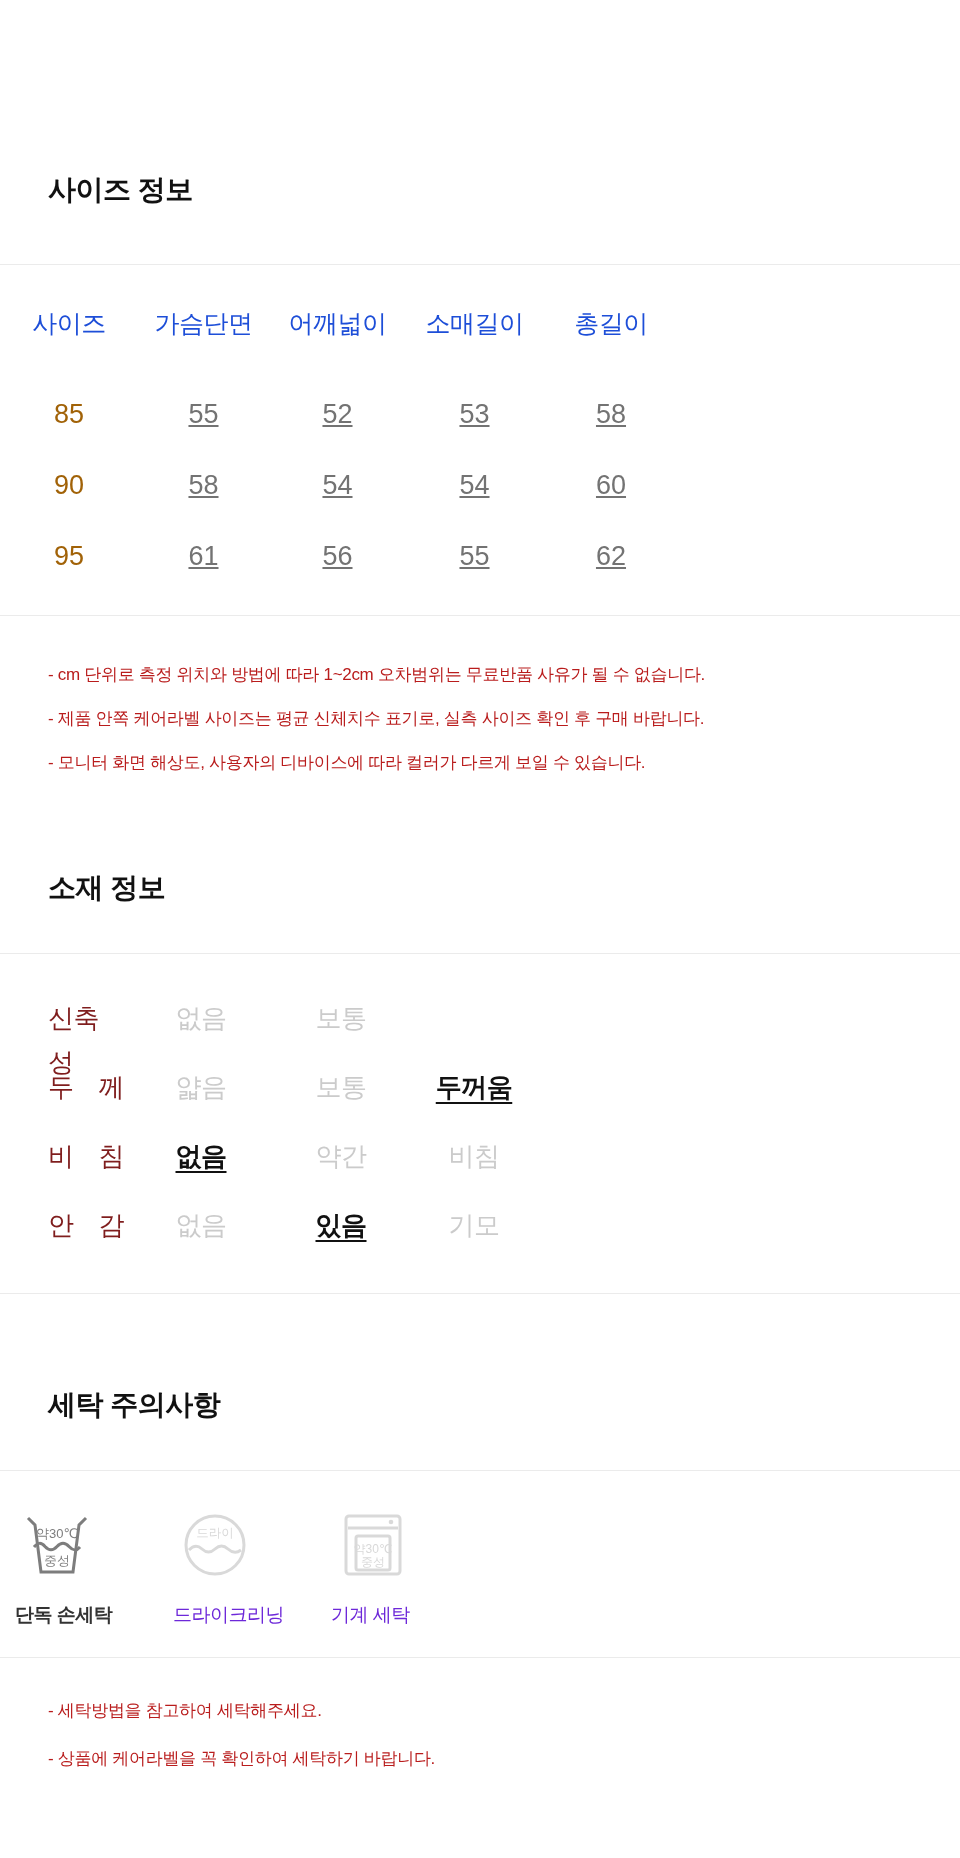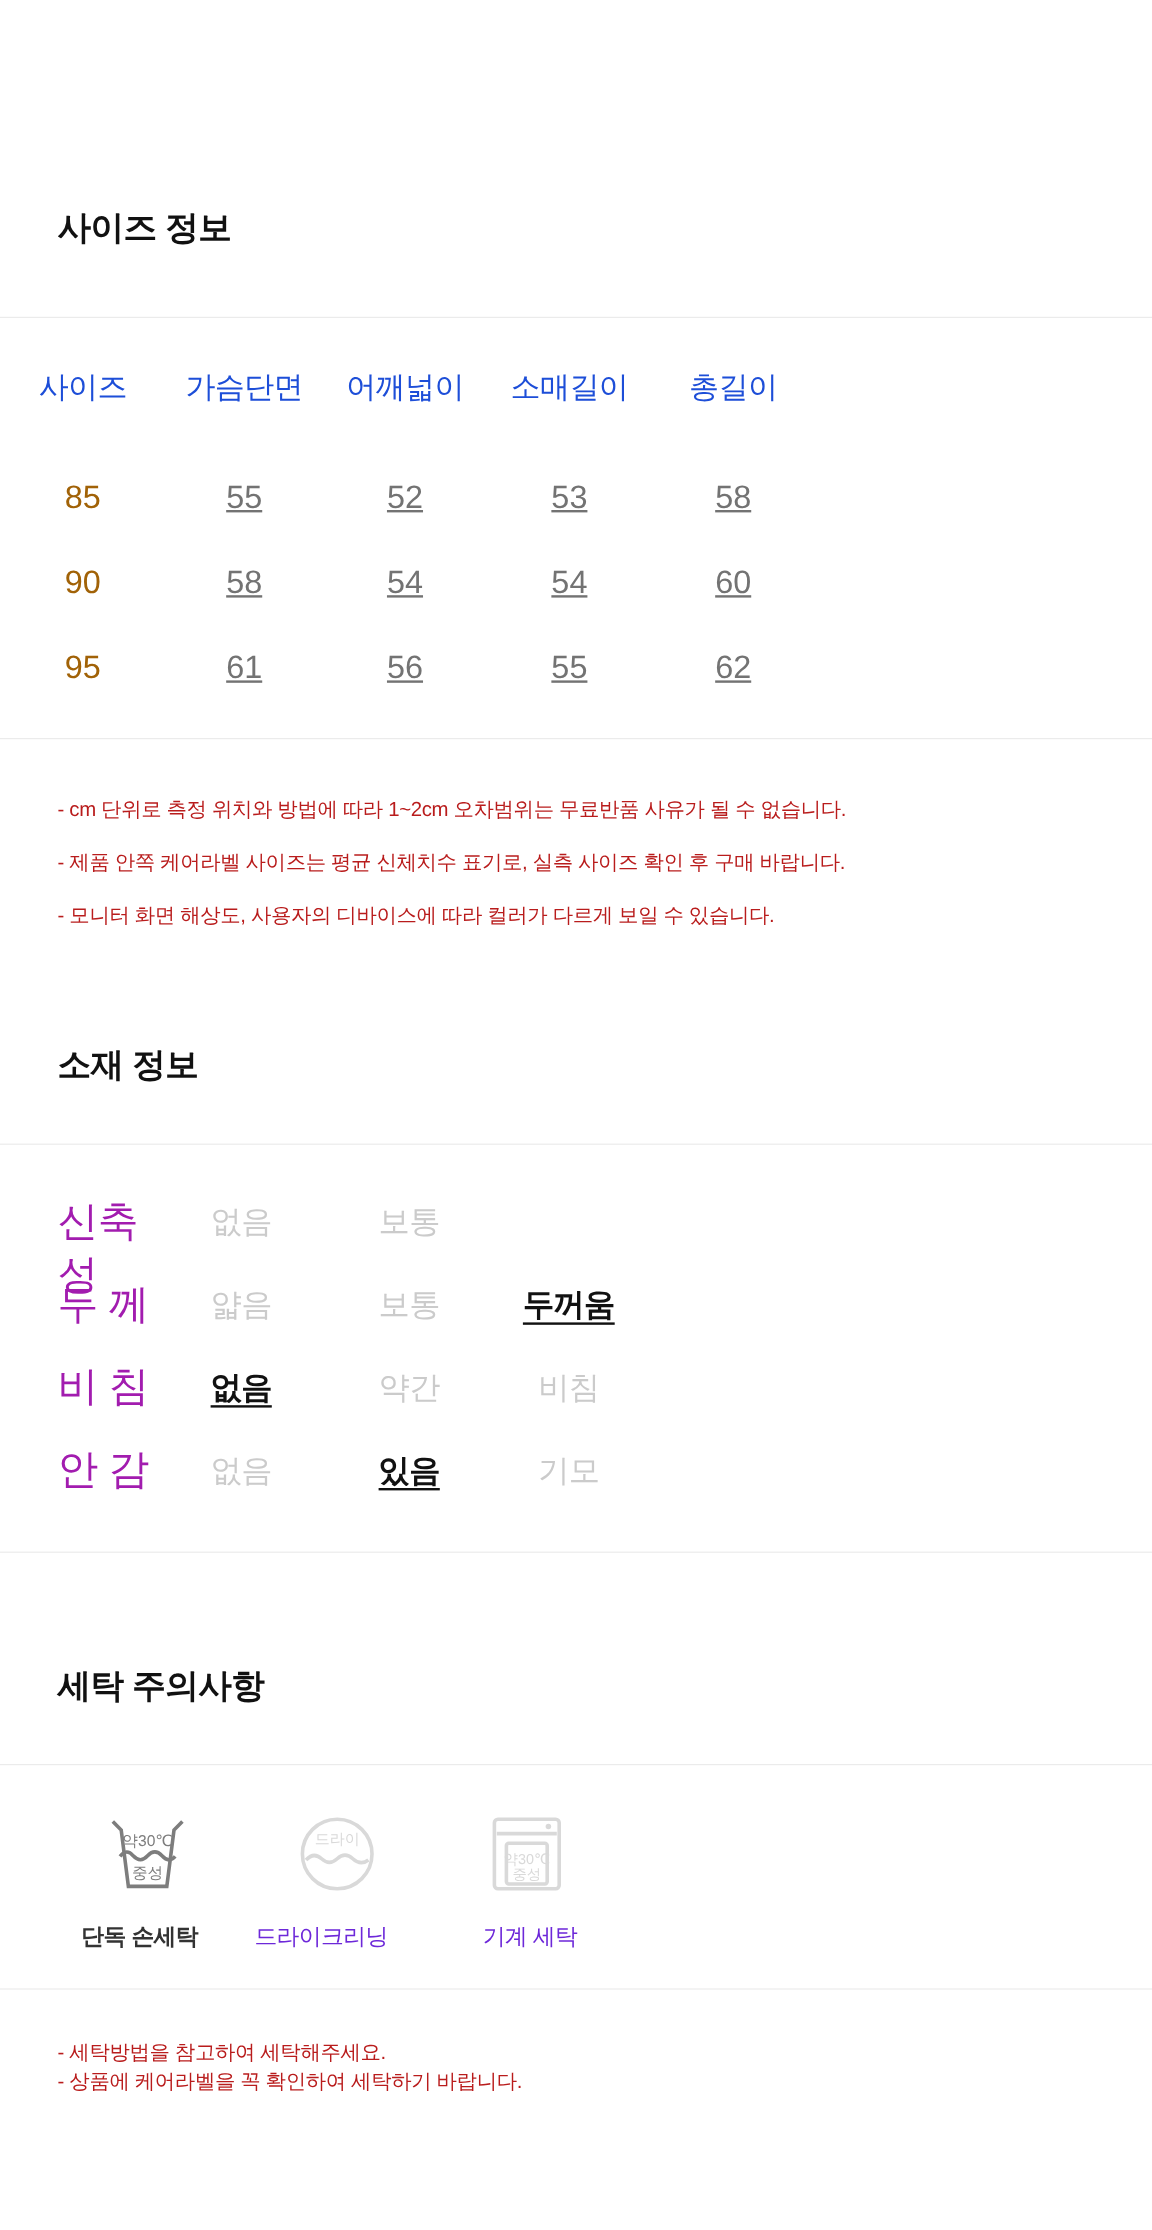--- a/index.html
+++ b/index.html
@@ -30,33 +30,33 @@
   .size-row1 { margin-top:47px; }
   .size-rowN { margin-top:27px; }
   .cell-size { font-size:27px; color:#a16207; }
   .cell-val  { font-size:27px; color:#737373; font-weight:300;text-decoration:underline; }
 
   
   .note { font-size:17px; line-height:24px; color:#b91c1c; margin-left:48px; letter-spacing:-0.3px; }
   .note-first  { margin-top:47px; }
   .note-next   { margin-top:20px; }
   .cnote-first { margin-top:41px; }
-  .cnote-next  { }
+  .cnote-next  { margin-top:24px; }
 
   
   .mat-row { display:grid; grid-template-columns:76px 154px 126px 140px; padding-left:48px; height:44px; }
   .mat-row1 { margin-top:42px; }
   .mat-rowN { margin-top:25px; }
-  .mat-label { font-size:34px; line-height:44px; font-weight:500; color:#a21caf; text-align:justify; text-align-last:justify; letter-spacing:-0.5px; }
+  .mat-label { font-size:26px; line-height:44px; font-weight:500; color:#7f1d1d; text-align:justify; text-align-last:justify; letter-spacing:-0.5px; }
   .mat-opt { font-size:26px; line-height:44px; text-align:center; color:#cbcbcb; letter-spacing:-0.5px; }
   .mat-opt.sel { color:#111; font-weight:600; text-decoration:underline; text-decoration-thickness:2px; text-underline-offset:6px; }
 
   
   .care-row { display:flex; gap:8px; margin:34px 0 0 15px; }
-  .care-cell { width:150px; display:flex; flex-direction:column; align-items:flex-end; }
+  .care-cell { width:150px; display:flex; flex-direction:column; align-items:flex-start; }
   .care-icon-box { width:84px; height:80px; display:flex; align-items:center; justify-content:center; }
   .care-label { margin-top:18px; font-size:19px; line-height:24px; letter-spacing:-0.5px; }
   .care-cell.active   .care-label { color:#333; font-weight:600; }
   .care-cell.inactive .care-label { color:#6d28d9; font-weight:400; }
   .care-cell svg { display:block; }
   .care-cell.active   svg .stroke { stroke:#7d7d7d; }
   .care-cell.inactive svg .stroke { stroke:#d9d9d9; }
   .care-cell.active   svg text, .care-cell.active   svg .fill { fill:#7d7d7d; }
   .care-cell.inactive svg text, .care-cell.inactive svg .fill { fill:#d9d9d9; }
   .care-cell svg text { font-family:"Liberation Sans","DejaVu Sans",sans-serif; font-weight:500; }

